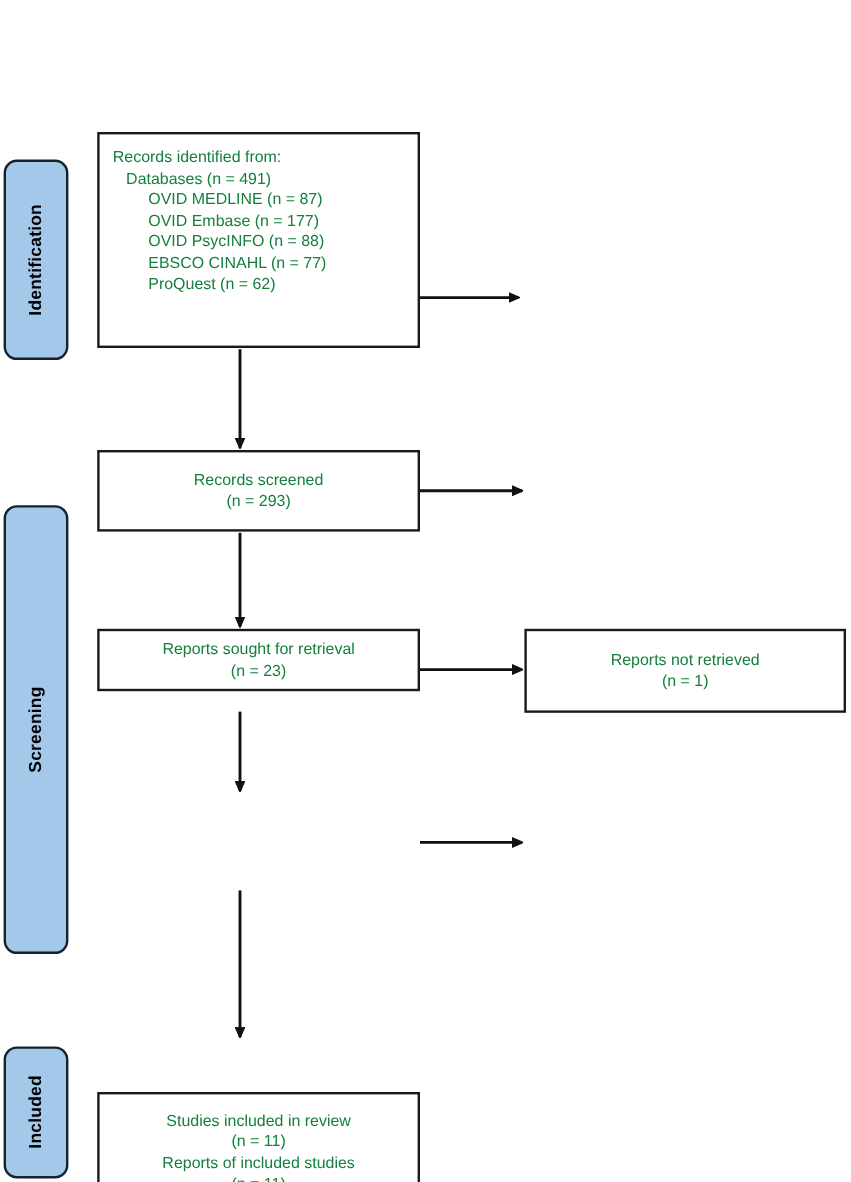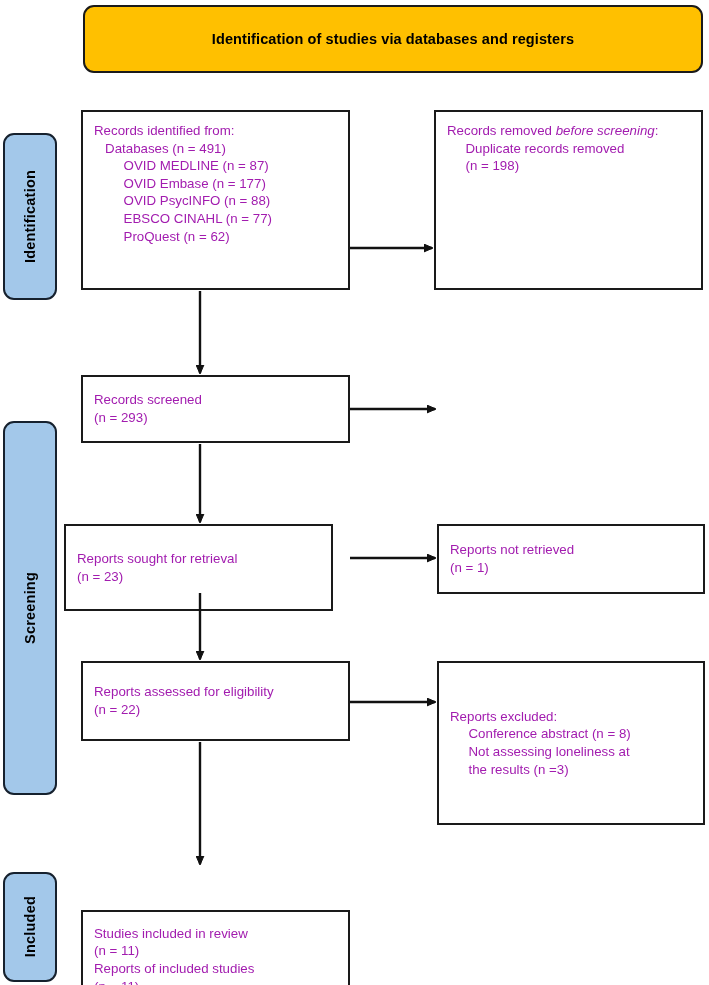--- a/index.html
+++ b/index.html
@@ -71,52 +71,50 @@
     position: absolute;
     background: #ffffff;
     border: 2.2px solid #1a1a1a;
     padding: 10px 11px;
     overflow: hidden;
   }
   .box-body {
     font-size: 13.3px;
     line-height: 17.6px;
     white-space: pre-wrap;
-    color: #a21caf;
+    color: #15803d;
   }
   .box.vcenter {
     display: flex;
     flex-direction: column;
     justify-content: center;
+    text-align: center;
   }
   .ital { font-style: italic; }
 
   
   #box-identified       { left: 81px;  top: 110px; width: 269px; height: 180px; }
   #box-removed          { left: 434px; top: 110px; width: 269px; height: 180px; }
   #box-screened         { left: 81px;  top: 375px; width: 269px; height: 68px;  }
   #box-excluded         { left: 437px; top: 375px; width: 268px; height: 68px;  }
-  #box-sought           { left: 64px;  top: 524px; width: 269px; height: 87px;  }
+  #box-sought           { left: 81px;  top: 524px; width: 269px; height: 52px;  }
   #box-not-retrieved    { left: 437px; top: 524px; width: 268px; height: 70px;  }
   #box-assessed         { left: 81px;  top: 661px; width: 269px; height: 80px;  }
   #box-reports-excluded { left: 437px; top: 661px; width: 268px; height: 164px; }
   #box-included         { left: 81px;  top: 866px; width: 269px; height: 100px; margin-top: 44px; }
 
   
   .conn { position: absolute; }
   .conn line, .conn polygon, .conn path { stroke: #111111; fill: #111111; }
 </style>
 </head>
 <body>
 
 <div id="page">
 
-  <div class="banner" id="banner">
-    <div class="banner-text">Identification of studies via databases and registers</div>
-  </div>
 
   <div class="stage" id="stage-identification">
     <span class="stage-text">Identification</span>
   </div>
   <div class="stage" id="stage-screening">
     <span class="stage-text">Screening</span>
   </div>
   <div class="stage" id="stage-included">
     <span class="stage-text">Included</span>
   </div>
@@ -124,50 +122,35 @@
   <div class="box" id="box-identified">
     <div class="box-body">Records identified from:
    Databases (n = 491)
         OVID MEDLINE (n = 87)
         OVID Embase (n = 177)
         OVID PsycINFO (n = 88)
         EBSCO CINAHL (n = 77)
         ProQuest (n = 62)</div>
   </div>
 
-  <div class="box" id="box-removed">
-    <div class="box-body"><span>Records removed </span><span class="ital">before screening</span><span>:</span><span>
-     Duplicate records removed
-     (n = 198)</span></div>
-  </div>
 
   <div class="box vcenter" id="box-screened">
     <div class="box-body">Records screened
 (n = 293)</div>
   </div>
 
   <div class="box vcenter" id="box-sought">
     <div class="box-body">Reports sought for retrieval
 (n = 23)</div>
   </div>
   <div class="box vcenter" id="box-not-retrieved">
     <div class="box-body">Reports not retrieved
 (n = 1)</div>
   </div>
 
-  <div class="box vcenter" id="box-assessed">
-    <div class="box-body">Reports assessed for eligibility
-(n = 22)</div>
-  </div>
-  <div class="box vcenter" id="box-reports-excluded">
-    <div class="box-body">Reports excluded:
-     Conference abstract (n = 8)
-     Not assessing loneliness at
-     the results (n =3)</div>
-  </div>
 
   <div class="box vcenter" id="box-included">
     <div class="box-body">Studies included in review
 (n = 11)
 Reports of included studies
 (n = 11)</div>
   </div>
 
   <svg class="conn" style="left:0;top:0;width:709px;height:985px;">
     <defs>

